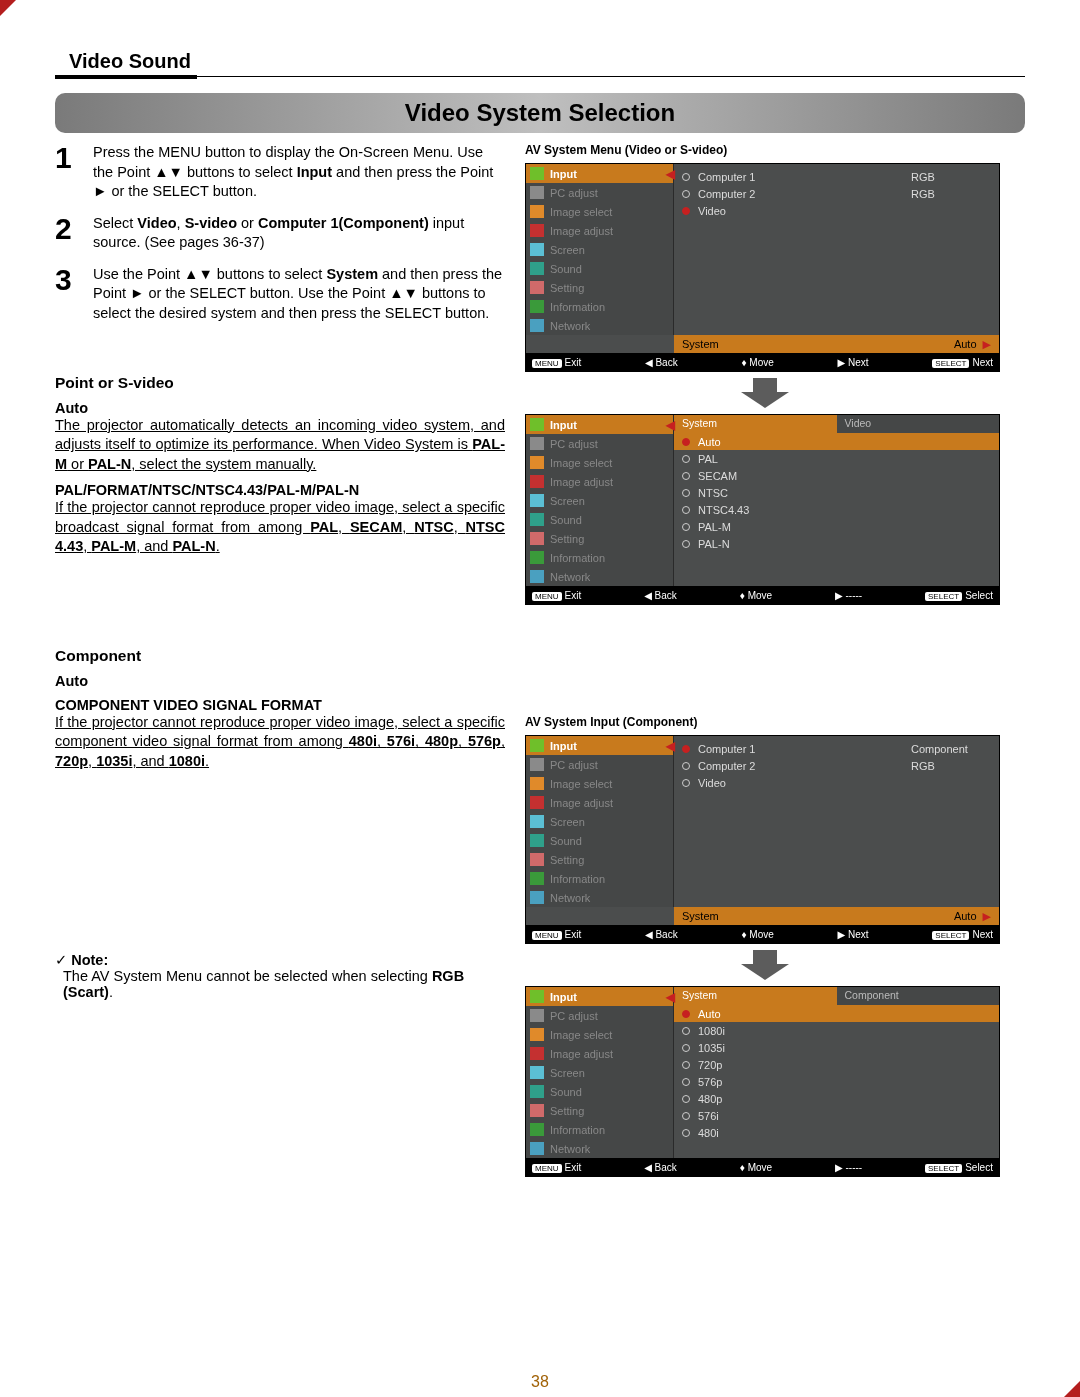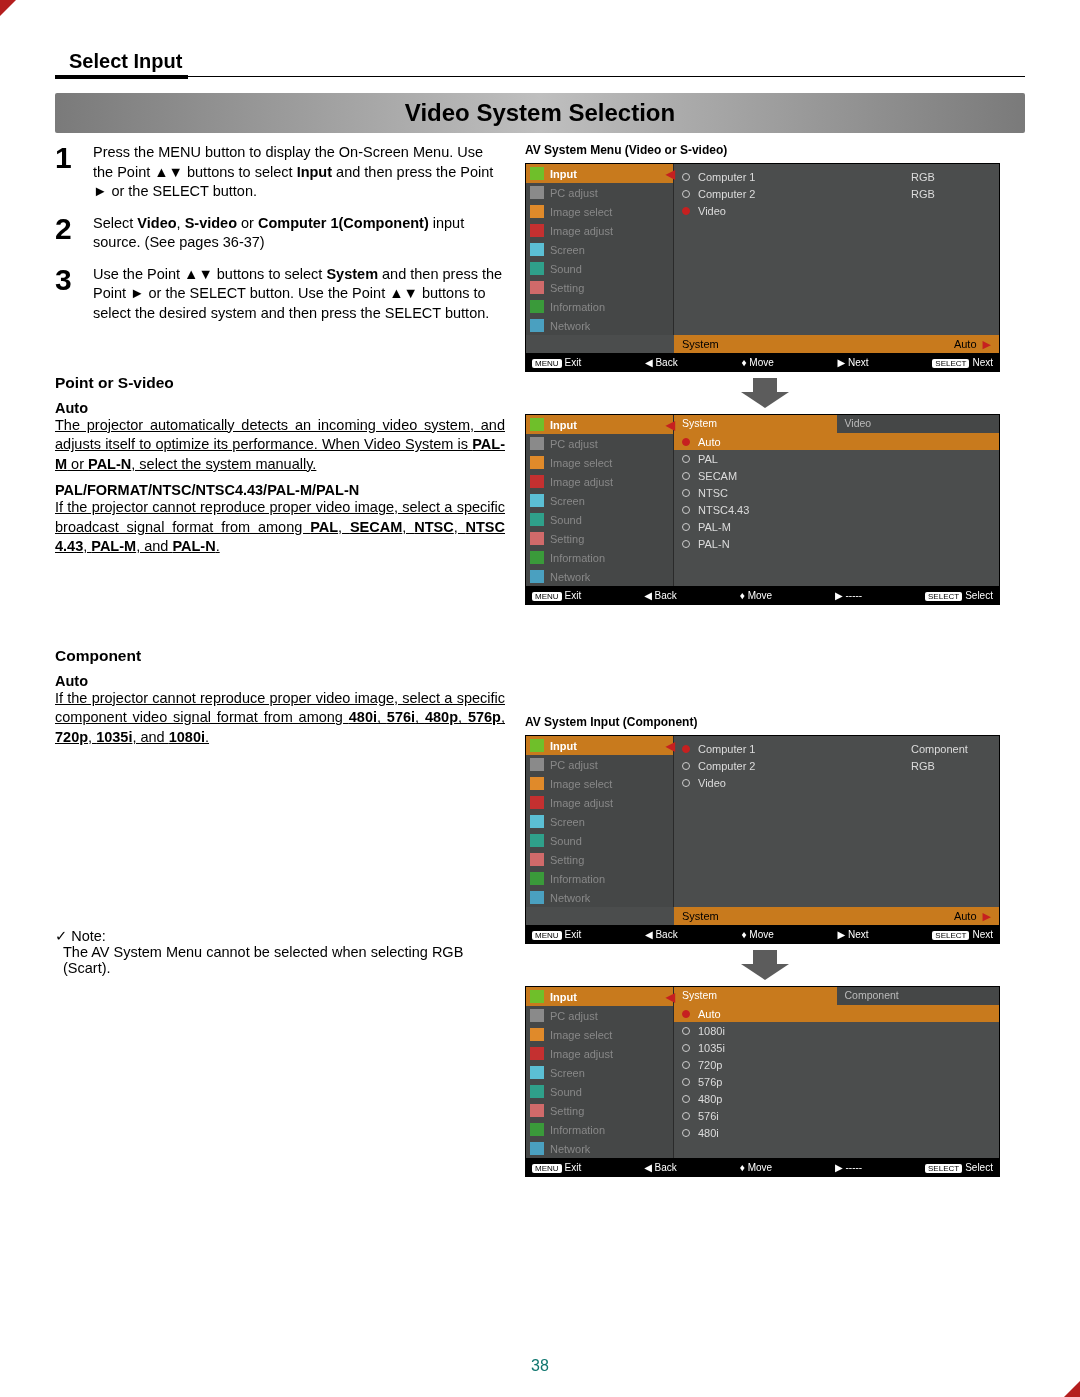--- a/index.html
+++ b/index.html
@@ -26,42 +26,42 @@
   .section-breadcrumb {
     font-size: 20px; font-weight: bold; color: #000;
     border-bottom: 4px solid #000;
     display: inline-block; padding-bottom: 2px; margin-bottom: -3px;
     padding-left: 14px; padding-right: 6px;
   }
   .bc-line { border-bottom: 1.5px solid #000; margin-top: 0; width: 100%; }
   .title-bar {
     margin: 16px 0 10px 0;
     background: linear-gradient(to right, #7a7a7a 0%, #bfbfbf 50%, #7a7a7a 100%);
-    border-radius: 2px;
+    border-radius: 10px;
     text-align: center;
     font-size: 24px; font-weight: bold;
     padding: 6px 16px;
     color: #000;
   }
   .columns { display: flex; gap: 20px; }
   .col-left { width: 450px; flex: 0 0 450px; }
   .col-right { width: 480px; flex: 0 0 480px; }
 
   .step { display: flex; align-items: flex-start; margin-bottom: 12px; }
   .step-num { font-size: 30px; font-weight: bold; width: 38px; flex: 0 0 38px; line-height: 1; }
   .step-text { font-size: 14.5px; line-height: 1.35; }
 
   .subhead-bold { font-size: 15.5px; font-weight: bold; margin-top: 50px; margin-bottom: 6px; }
   .para-label { font-size: 14.5px; font-weight: bold; margin-top: 8px; }
   .para { font-size: 14.5px; line-height: 1.35; text-align: justify; text-decoration: underline; }
   .para b { font-weight: bold; }
   .note-block { margin-top: 180px; font-size: 14.5px; }
   .note-block .check::before { content: "✓"; margin-right: 4px; }
-  .note-block b { font-weight: normal; }
-  .pg-num { position: absolute; bottom: 22px; width: 100%; text-align: center; left: 0; color: #0f766e; font-size: 16px; }
+  .note-block b { font-weight: bold; }
+  .pg-num { position: absolute; bottom: 6px; width: 100%; text-align: center; left: 0; color: #a16207; font-size: 16px; }
 
   .right-heading { font-size: 12px; font-weight: bold; margin-bottom: 6px; }
   .osd {
     width: 475px; background: #4b4d4d; border: 1px solid #000;
     font-size: 11px; color: #dcdcdc;
   }
   .osd-body { display: flex; min-height: 150px; }
   .osd-sidebar { width: 148px; background: #454747; border-right: 1px solid #2a2a2a; }
   .osd-sidebar .sb-item { display: flex; align-items: center; height: 19px; padding: 0 4px; gap: 6px; }
   .osd-sidebar .sb-item.active { background: #c87a1d; color: #fff; font-weight: bold; position: relative; }
@@ -109,21 +109,21 @@
   }
   .glyph { font-size: 12px; }
 </style>
 </head>
 <body>
 
 <div class="corner-triangle-tl"></div>
 <div class="corner-triangle-br"></div>
 
 <div class="page">
-  <div class="section-breadcrumb">Select Input</div>
+  <div class="section-breadcrumb">Video Sound</div>
   <div class="bc-line"></div>
 
   <div class="title-bar">Video System Selection</div>
 
   <div class="columns">
 
     <div class="col-left">
       <div id="steps-container">
           <div class="step">
             <div class="step-num">1</div>
@@ -140,20 +140,21 @@
         </div>
 
       <div class="subhead-bold">Point or S-video</div>
       <div class="para-label">Auto</div>
       <div class="para">The projector automatically detects an incoming video system, and adjusts itself to optimize its performance. When Video System is <b>PAL-M</b> or <b>PAL-N</b>, select the system manually.</div>
       <div class="para-label">PAL/FORMAT/NTSC/NTSC4.43/PAL-M/PAL-N</div>
       <div class="para">If the projector cannot reproduce proper video image, select a specific broadcast signal format from among <b>PAL</b>, <b>SECAM</b>, <b>NTSC</b>, <b>NTSC 4.43</b>, <b>PAL-M</b>, and <b>PAL-N</b>.</div>
 
       <div class="subhead-bold" style="margin-top:90px">Component</div>
       <div class="para-label">Auto</div>
+      <div class="para-label">COMPONENT VIDEO SIGNAL FORMAT</div>
       <div class="para">If the projector cannot reproduce proper video image, select a specific component video signal format from among <b>480i</b>, <b>576i</b>, <b>480p</b>, <b>576p</b>, <b>720p</b>, <b>1035i</b>, and <b>1080i</b>.</div>
 
       <div class="note-block">
         <div><span class="check"></span><b>Note:</b></div>
         <div style="margin-left:8px">The AV System Menu cannot be selected when selecting <b>RGB (Scart)</b>.</div>
       </div>
     </div>
 
     <div class="col-right">
       <div class="right-heading">AV System Menu (Video or S-video)</div>

